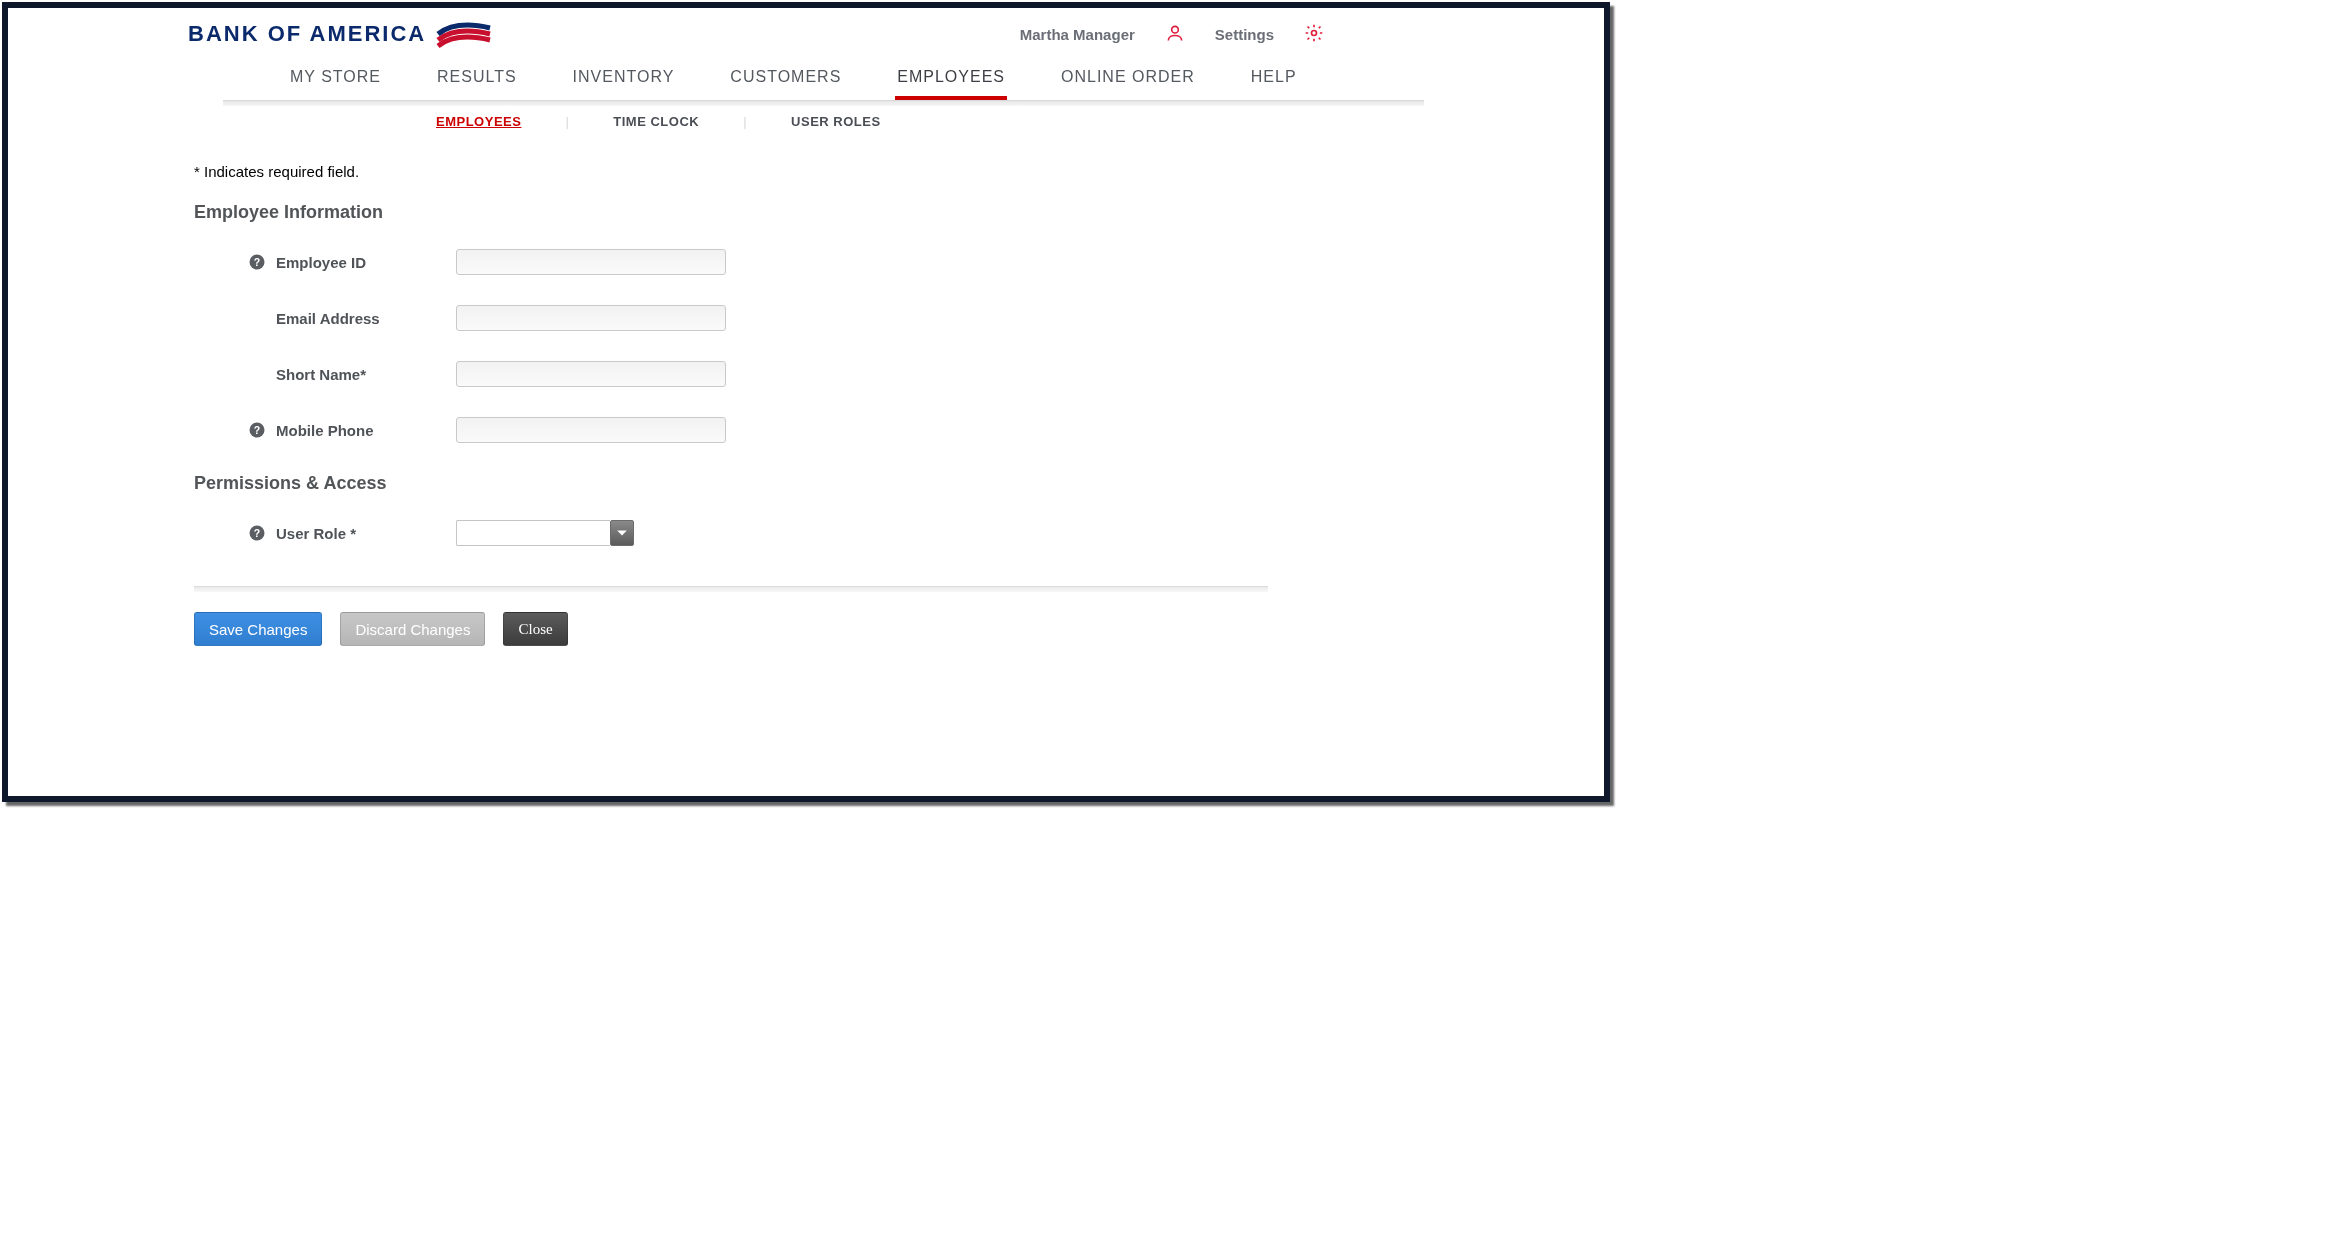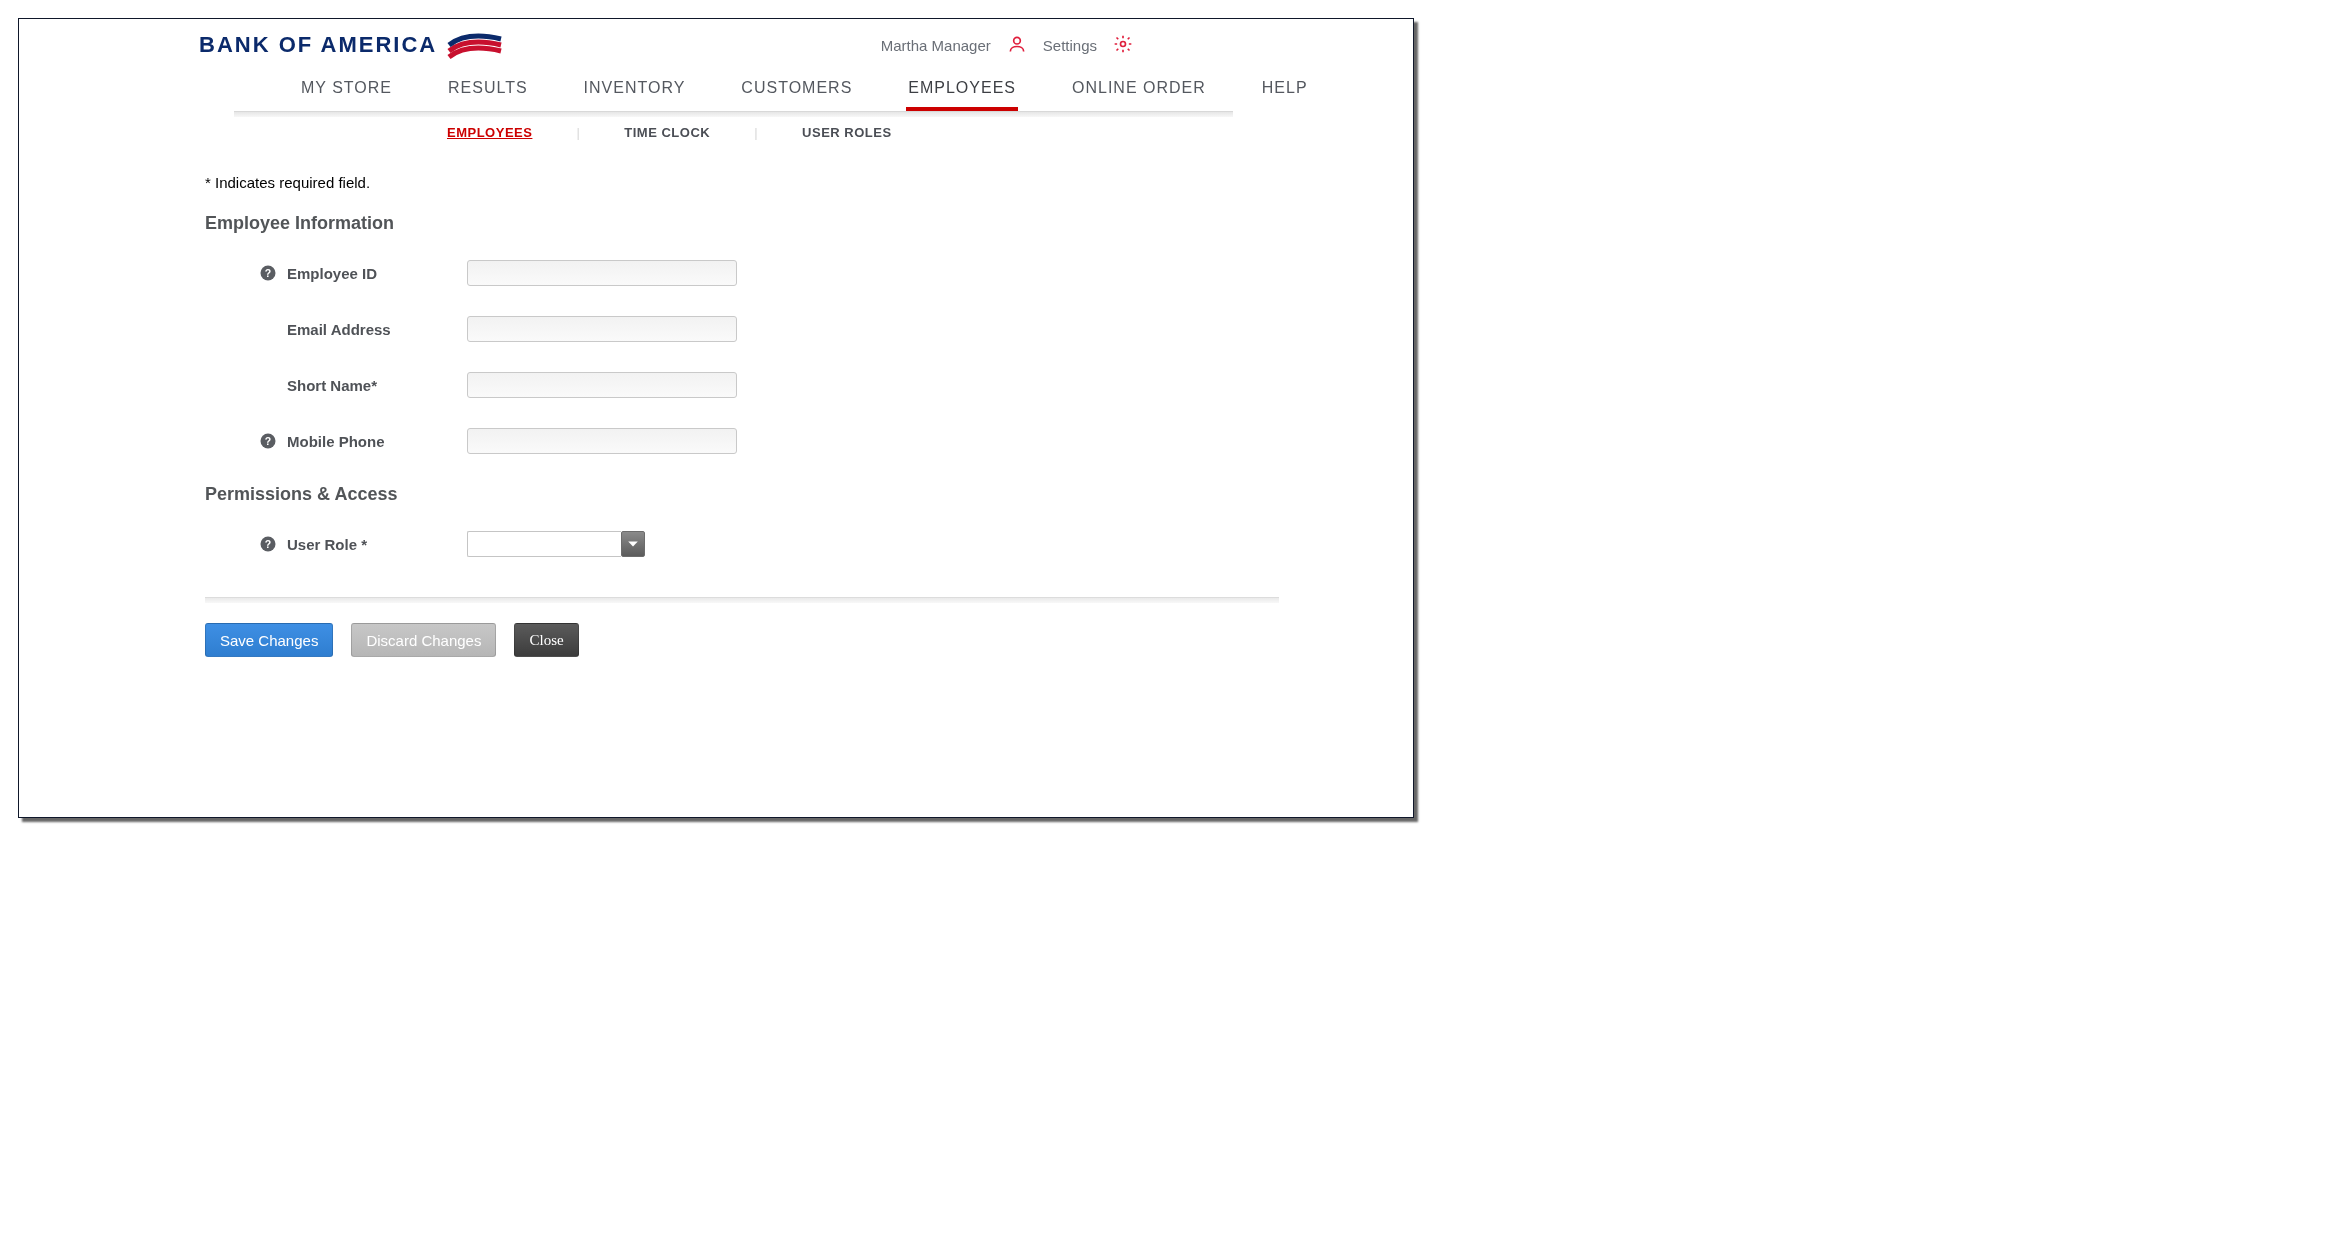--- a/index.html
+++ b/index.html
@@ -1,32 +1,32 @@
 <!DOCTYPE html>
 <html><head>
 <meta charset="utf-8">
 <style>
   * { box-sizing: border-box; margin: 0; padding: 0; }
   html, body { width: 100%; height: 100%; font-family: Arial, Helvetica, sans-serif; background: #fff; }
   .window {
-    width: 1396px; height: 800px; margin: 18px; border: 1px solid #0f172a; position: relative;
+    width: 1608px; height: 800px; margin: 2px; border: 6px solid #0f172a; position: relative;
     box-shadow: 4px 4px 2px rgba(0,0,0,0.6);
     background: #fff;
     overflow: hidden;
   }
   .header {
     display: flex; align-items: center; justify-content: space-between;
     padding: 12px 60px 0 180px;
   }
   .logo-area { display: flex; align-items: center; gap: 10px; }
   .logo-text {
     font-weight: 800; color: #0b2a6b; letter-spacing: 2px; font-size: 22px;
   }
   .logo-mark { width: 56px; height: 28px; }
-  .header-right { display: flex; align-items: center; gap: 16px; color: #6a6f77; font-size: 15px; margin-right: 220px;}
+  .header-right { display: flex; align-items: center; gap: 30px; color: #6a6f77; font-size: 15px; margin-right: 220px; font-weight: bold;}
   .header-right .icon { color: #e01f3d; }
   .main-nav {
     margin-top: 14px;
     display: flex; gap: 52px; padding: 0 0 0 280px;
     color: #54585f; font-weight: 400; letter-spacing: 1px; font-size: 16px;
   }
   .main-nav .tab { padding: 6px 2px 10px; cursor: pointer; border-bottom: 4px solid transparent; white-space: nowrap;}
   .main-nav .tab.active { border-bottom-color: #c00; color: #3d3f44;}
   .nav-sep {
     height: 6px;

